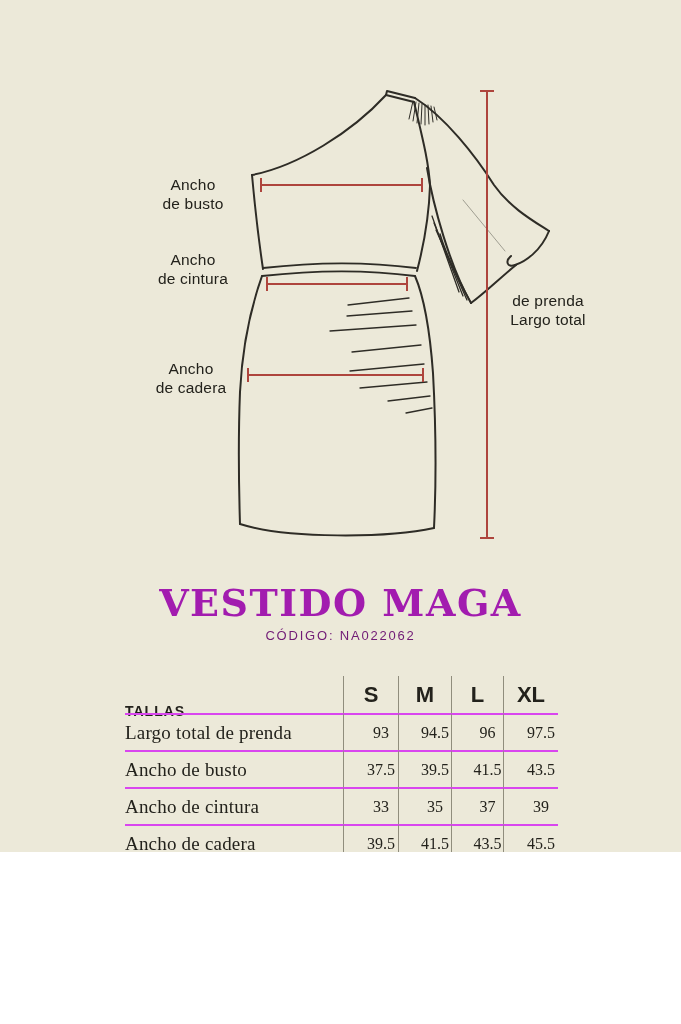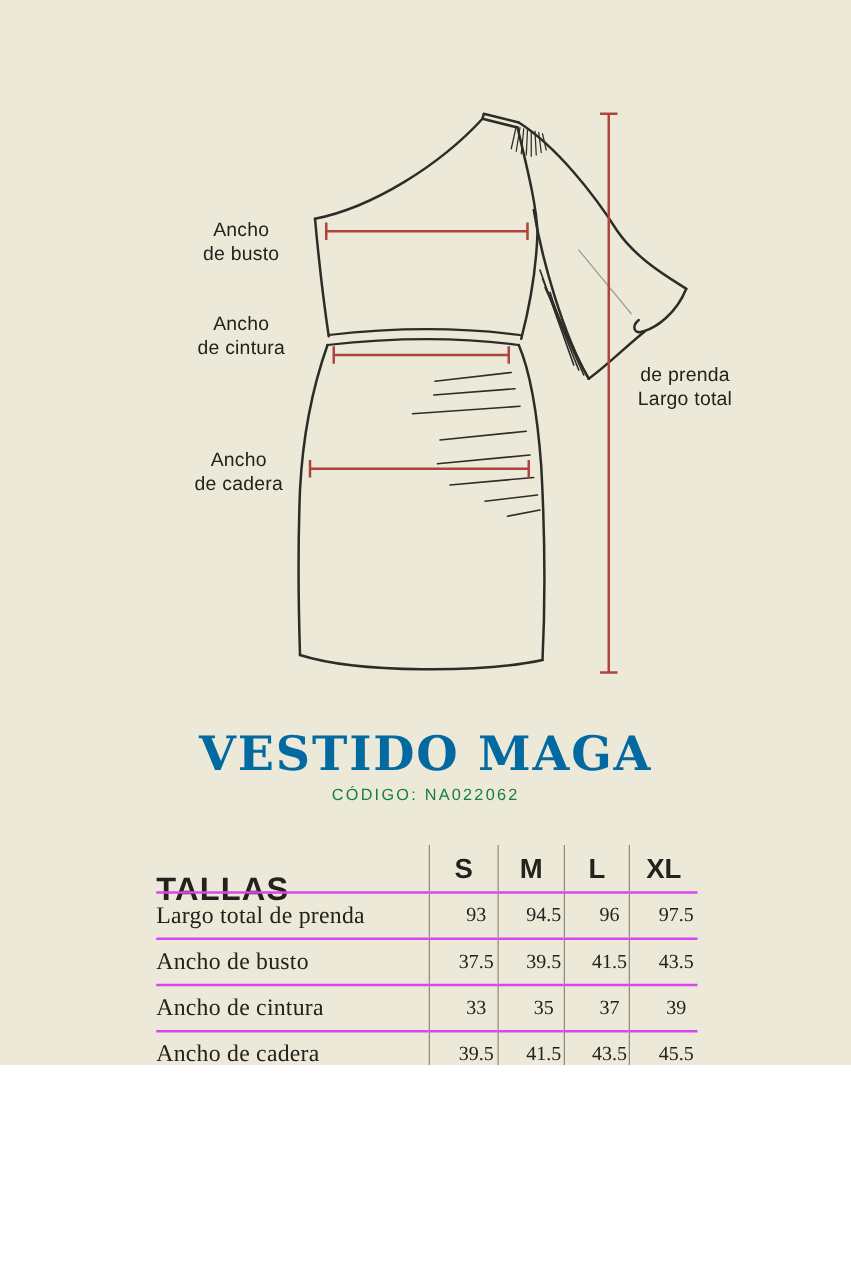--- a/index.html
+++ b/index.html
@@ -23,42 +23,42 @@
   }
   .product-title {
     position:absolute;
     left:0; top:580px; width:681px;
     margin:0;
     text-align:center;
     font-family:"DejaVu Serif", serif;
     font-weight:700;
     font-size:38px;
     letter-spacing:1.5px;
-    color:#0369a1;
+    color:#a21caf;
   }
   .product-code {
     position:absolute;
     left:0; top:628px; width:681px;
     text-align:center;
     font-size:13px;
     letter-spacing:1.8px;
-    color:#15803d;
+    color:#701a75;
   }
   .size-table {
     position:absolute;
     left:125px; top:676px;
     width:433px;
     display:grid;
     grid-template-columns:218px 55px 53px 52px 55px;
     grid-auto-rows:37px;
   }
   .st-cell { display:flex; align-items:center; }
   .vl { border-left:1px solid #908D7D; }
   .ht { border-top:2px solid #d946ef;font-family:Liberation Serif, serif; }
-  .st-head-label { font-weight:bold; font-size:26px; letter-spacing:1px;margin-top:33px; }
+  .st-head-label { font-weight:bold; font-size:14px; letter-spacing:1px;margin-top:33px; }
   .st-size { justify-content:center; font-weight:bold; font-size:22px; }
   .st-label { font-size:19px; letter-spacing:.2px; }
   .st-num { justify-content:center; font-size:16px;padding-left:20px; }
   .brand-logo {
     position:absolute;
     left:0; top:886px; width:681px;
     text-align:center;
     font-family:"DejaVu Serif", serif;
     font-weight:400;
     font-size:35px;

